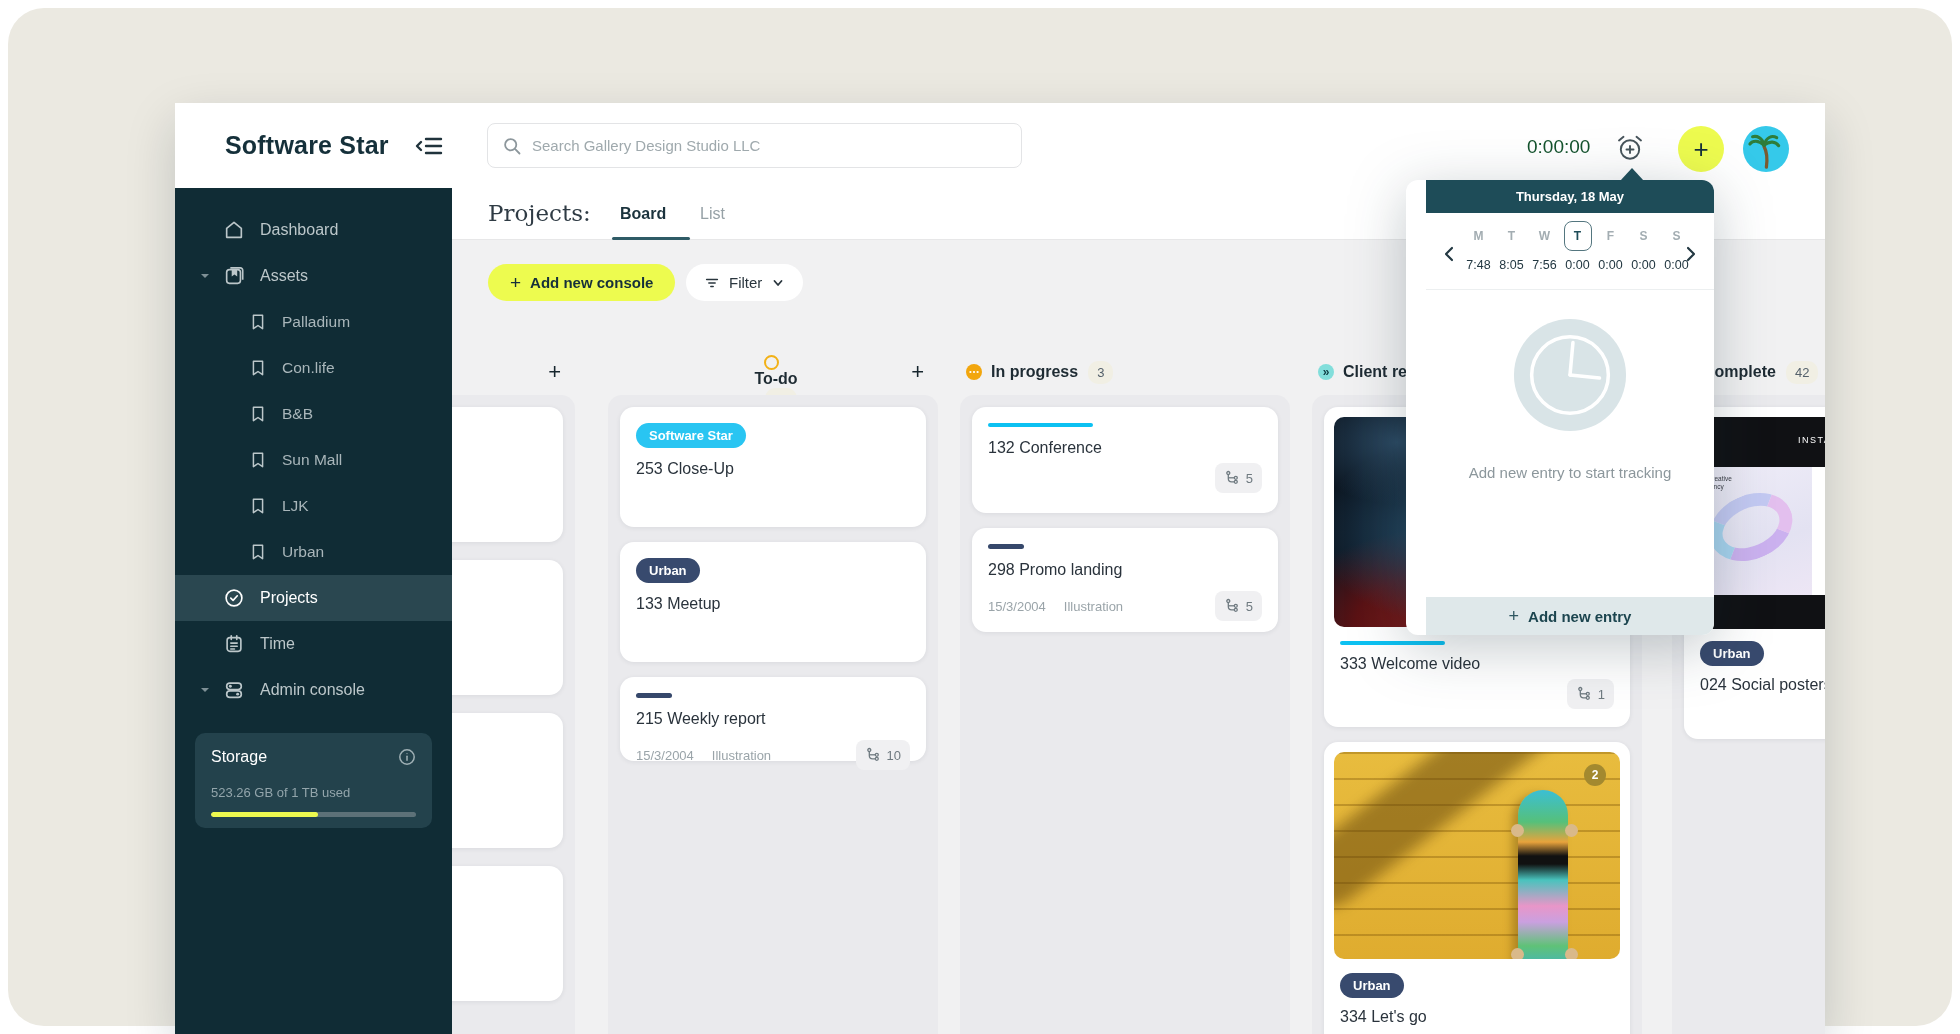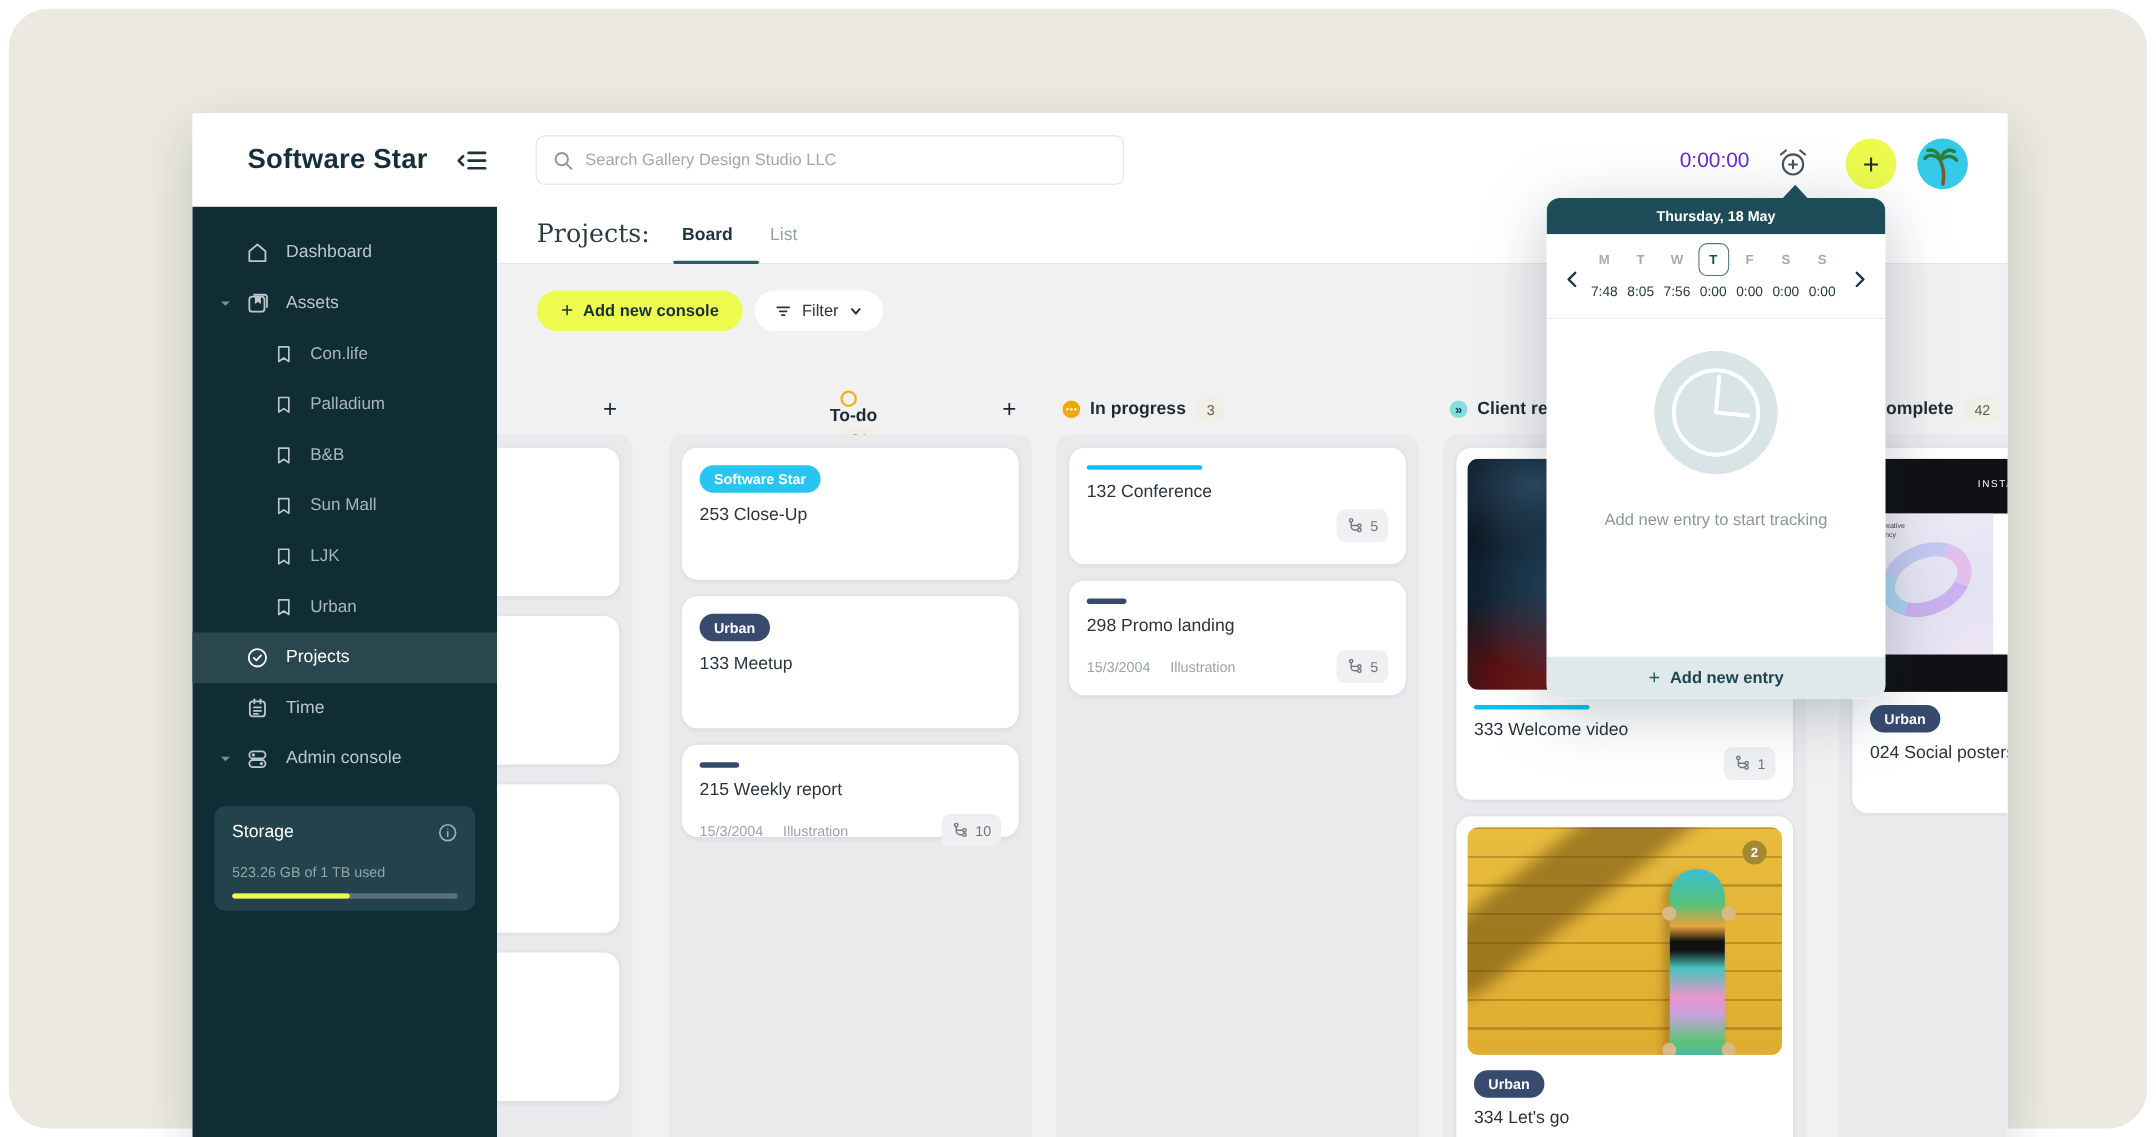--- a/index.html
+++ b/index.html
@@ -9,21 +9,21 @@
   .app { position:absolute; left:175px; top:103px; width:1650px; height:931px; background:#fff; border-radius:10px 10px 0 0; box-shadow:0 18px 50px rgba(10,30,40,.18); }
 
   
   .topbar { position:absolute; left:0; top:0; width:1650px; height:85px; background:#fff; }
   .logo { position:absolute; left:50px; top:28px; font-size:25px; font-weight:700; color:#15303A; letter-spacing:.2px; }
   .collapse-btn { position:absolute; left:240px; top:30px; width:28px; height:26px; color:#20333C; cursor:pointer; }
   .searchbox { position:absolute; left:312px; top:20px; width:535px; height:45px; border:1px solid #E3E4E6; border-radius:8px; background:#fff; display:flex; align-items:center; }
   .searchbox .s-icon { margin-left:14px; color:#8D979C; }
   .searchbox input { border:0; outline:0; flex:1; margin-left:10px; font-size:15px; color:#33414A; font-family:"Liberation Sans",sans-serif; background:transparent; }
   .searchbox input::placeholder { color:#9FA9AD; }
-  .timer-text { position:absolute; left:1352px; top:33px; font-size:19px; color:#6d28d9; }
+  .timer-text { position:absolute; left:1352px; top:33px; font-size:19px; color:#14532d; }
   .alarm-btn { position:absolute; left:1440px; top:30px; width:30px; height:30px; color:#47545B; cursor:pointer; }
   .add-round { position:absolute; left:1503px; top:23px; width:46px; height:46px; border-radius:50%; background:#EDFB4F; color:#16303A; font-size:26px; font-weight:500; display:flex; align-items:center; justify-content:center; cursor:pointer; }
   .avatar { position:absolute; left:1568px; top:23px; width:46px; height:46px; border-radius:50%; background:#35C9EA; overflow:hidden; display:flex; align-items:center; justify-content:center; cursor:pointer; }
 
   
   .sidebar { position:absolute; left:0; top:85px; width:277px; height:846px; background:#102C35; }
   .side-item { position:relative; height:46px; display:flex; align-items:center; color:#BCC7CA; font-size:16px; cursor:pointer; }
   .side-item .ic { position:absolute; left:48px; width:22px; height:22px; }
   .side-item .lbl { position:absolute; left:85px; }
   .side-item.sub .ic { left:73px; width:20px; height:20px; }
@@ -112,21 +112,21 @@
   .poster-band.bottom { bottom:0; height:34px; }
   .poster-brand { position:absolute; top:18px; left:104px; color:#fff; font-size:9px; letter-spacing:1.5px; }
   .poster-mid { position:absolute; left:0; top:50px; width:100%; height:128px; background:#fff; }
   .poster-strip { position:absolute; left:0; top:0; width:118px; height:128px; background:linear-gradient(160deg,#EFEDF8,#E3E2F2 60%,#EDE6F5); }
   .poster-ring { position:absolute; left:14px; top:28px; width:86px; height:64px; border-radius:50%; border:13px solid; border-color:#c3c9f2 #e3bfee #cbb1ef #a8d4ef; transform:rotate(-24deg); }
   .poster-small-label { position:absolute; left:8px; top:8px; font-size:6.5px; color:#3a3d44; width:50px; line-height:1.2; }
 
   
   .popup { position:absolute; left:1231px; top:77px; width:308px; height:455px; z-index:50; filter:drop-shadow(0 12px 28px rgba(15,40,50,.25)); }
   .popup-arrow { position:absolute; left:214px; top:-12px; width:0; height:0; border-left:12px solid transparent; border-right:12px solid transparent; border-bottom:13px solid #1E4C58; }
-  .popup-box { position:absolute; inset:0; border-radius:12px; overflow:hidden; background:#fff; display:flex; flex-direction:column; }
+  .popup-box { position:absolute; inset:0; border-radius:12px; overflow:hidden; background:#fff; display:flex; flex-direction:column;padding-left:20px; }
   .popup-head { height:33px; background:#1E4C58; color:#fff; font-size:13px; font-weight:700; display:flex; align-items:center; justify-content:center; }
   .week { position:relative; height:77px; background:#fff; }
   .week-nav { position:absolute; top:30px; width:22px; height:22px; color:#233842; cursor:pointer; }
   .week-nav.prev { left:13px; }
   .week-nav.next { right:13px; }
   .week-cells { position:absolute; left:36px; top:8px; display:flex; }
   .wcell { width:33px; display:flex; flex-direction:column; align-items:center; }
   .wday { height:30px; width:28px; display:flex; align-items:center; justify-content:center; font-size:12px; color:#A3ADB2; font-weight:700; }
   .wcell.selected .wday { border:1.5px solid #54767F; border-radius:8px; color:#1E4C58; }
   .wtime { margin-top:7px; font-size:12.5px; color:#233842; }
@@ -217,29 +217,29 @@
           </svg>
       </span>
         <span class="lbl">Assets</span>
     </div>
     <div class="side-item sub">
       <span class="ic">
         <svg viewBox="0 0 24 24" fill="none" stroke="currentColor" stroke-width="1.8" stroke-linejoin="round">
             <path d="M6.5 4h11v16l-5.5-3.8L6.5 20z"></path>
           </svg>
       </span>
+        <span class="lbl">Palladium</span>
+    </div>
+    <div class="side-item sub">
+      <span class="ic">
+        <svg viewBox="0 0 24 24" fill="none" stroke="currentColor" stroke-width="1.8" stroke-linejoin="round">
+            <path d="M6.5 4h11v16l-5.5-3.8L6.5 20z"></path>
+          </svg>
+      </span>
         <span class="lbl">Con.life</span>
-    </div>
-    <div class="side-item sub">
-      <span class="ic">
-        <svg viewBox="0 0 24 24" fill="none" stroke="currentColor" stroke-width="1.8" stroke-linejoin="round">
-            <path d="M6.5 4h11v16l-5.5-3.8L6.5 20z"></path>
-          </svg>
-      </span>
-        <span class="lbl">Palladium</span>
     </div>
     <div class="side-item sub">
       <span class="ic">
         <svg viewBox="0 0 24 24" fill="none" stroke="currentColor" stroke-width="1.8" stroke-linejoin="round">
             <path d="M6.5 4h11v16l-5.5-3.8L6.5 20z"></path>
           </svg>
       </span>
         <span class="lbl">B&amp;B</span>
     </div>
     <div class="side-item sub">

